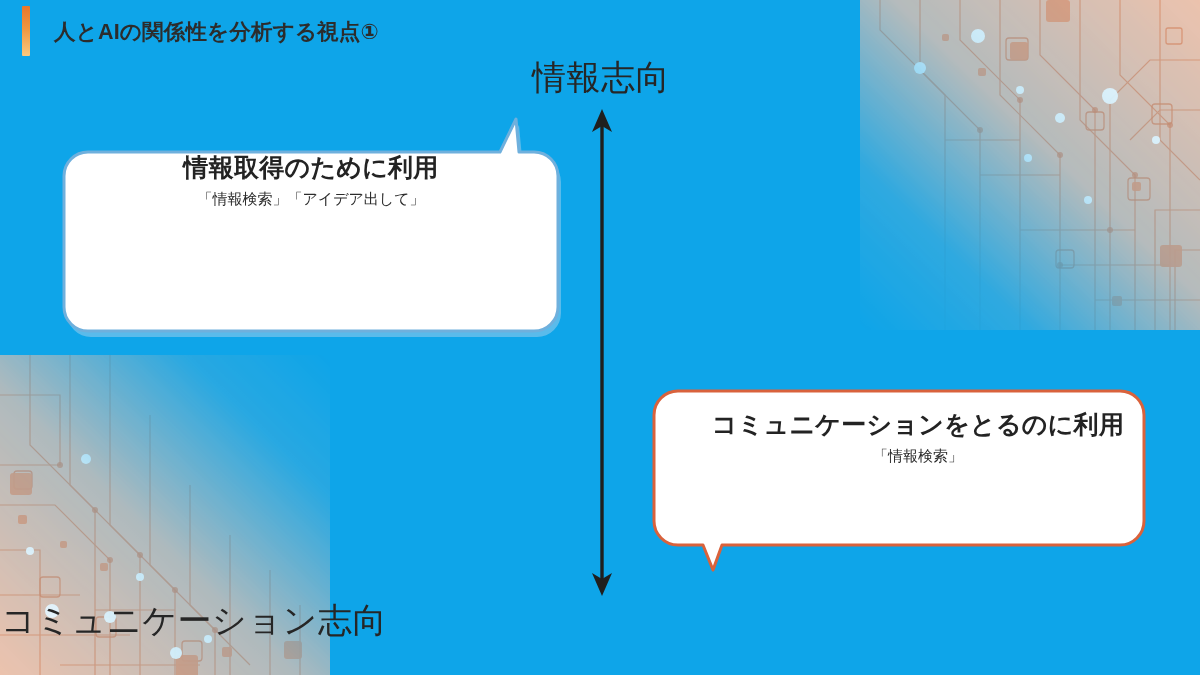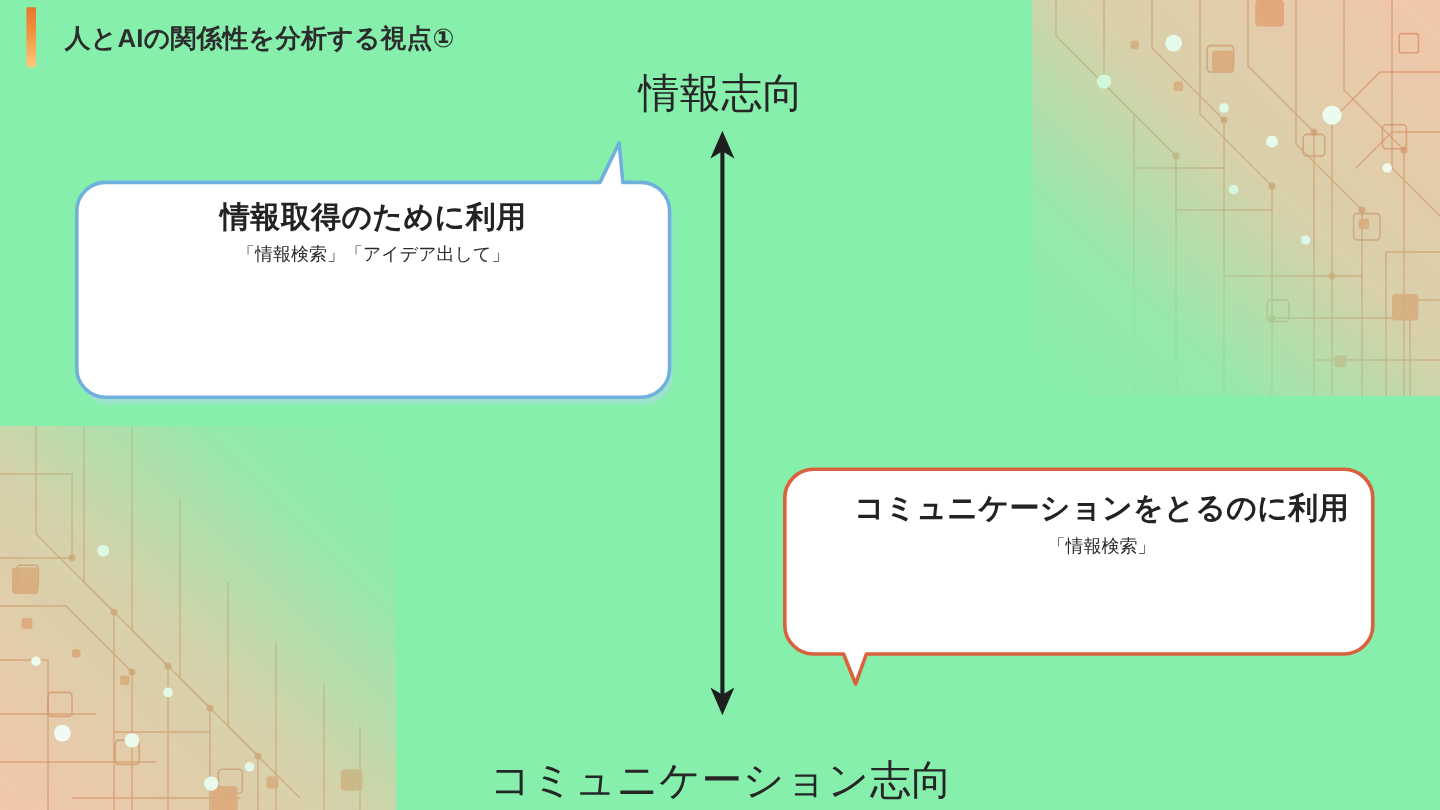--- a/index.html
+++ b/index.html
@@ -8,21 +8,21 @@
     background: #ffffff;
   }
   body {
     font-family: "Liberation Sans", "DejaVu Sans", sans-serif;
   }
   #slide {
     position: relative;
     width: 1200px;
     height: 675px;
     overflow: hidden;
-    background: #86efac;
+    background: #0ea5e9;
   }
 
   
   .deco {
     position: absolute;
     pointer-events: none;
   }
   .deco-tr {
     top: 0;
     right: 0;
@@ -78,22 +78,22 @@
   }
   .axis-label-top {
     left: 0; right: 0;
     top: 55px;
     text-align: center;
     transform: translateX(0px);
   }
   .axis-label-top span { position: relative; left: 1px; }
   .axis-label-bottom {
     left: 0; right: 0;
-    top: 628px;
-    text-align: center;
+    top: 598px;
+    text-align: left;
   }
   .axis-label-bottom span { position: relative; left: 1px; }
 
   
   .bubble {
     position: absolute;
   }
   .bubble .bub-svg {
     position: absolute;
     left: 0;
@@ -121,21 +121,21 @@
     letter-spacing: 0px;
   }
 
   #bubble-info {
     left: 60px;
     top: 112px;
     width: 502px;
     height: 205px;
   }
   #bubble-info .bub-text {
-    top: 54px;
+    top: 40px;
   }
   #bubble-info .bub-head { margin-bottom: 7px; }
 
   #bubble-comm {
     left: 652px;
     top: 388px;
     width: 496px;
     height: 185px;
     padding-left: 36px;
   }

